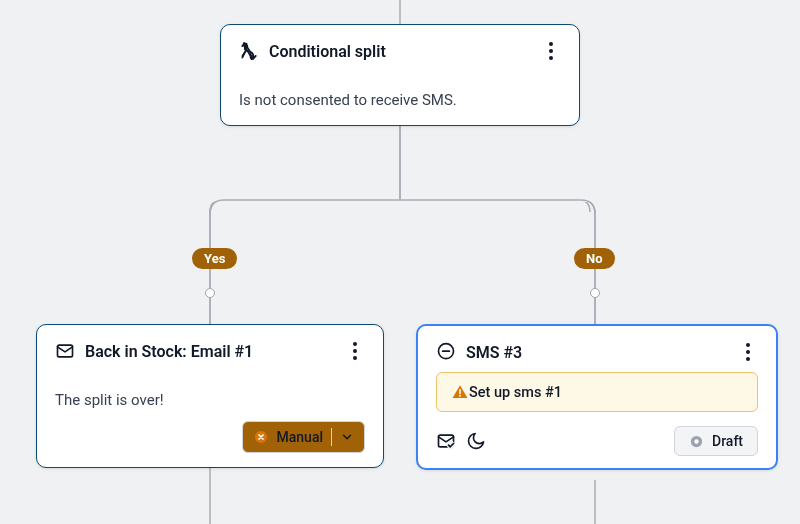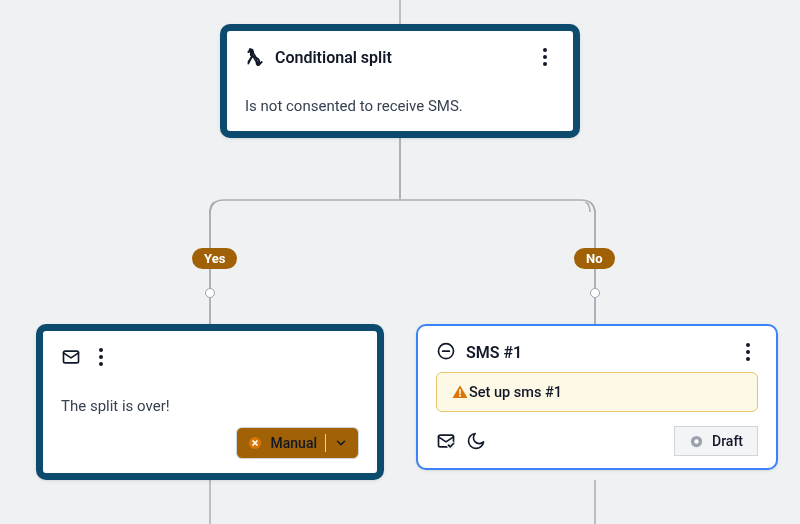--- a/index.html
+++ b/index.html
@@ -15,21 +15,21 @@
       position: absolute;
       top: 0; left: 0;
       width: 800px; height: 524px;
       pointer-events: none;
     }
     .card {
       position: absolute;
       background: #fff;
       border-radius: 10px;
       box-shadow: 0 1px 2px rgba(0,0,0,0.08), 0 1px 6px rgba(0,0,0,0.04);
-      border: 7px solid #0c4a6e;
+      border: 1px solid #0c4a6e;
       padding: 16px 18px;
     }
     .card.selected {
       border: 2px solid #3b82f6;
     }
     .card-header {
       display: flex;
       align-items: center;
       gap: 10px;
       margin-bottom: 10px;
@@ -94,21 +94,21 @@
       background: #a16207;
     }
     .dropdown .divider {
       width: 1px; height: 18px; background: #d1d5db;
     }
     .status-btn {
       display: inline-flex;
       align-items: center;
       gap: 8px;
       border: 1px solid #d1d5db;
-      border-radius: 0;
+      border-radius: 6px;
       padding: 6px 14px;
       font-size: 14px;
       font-weight: 500;
       color: #111827;
       background: #f3f4f6;
     }
     .alert-box {
       background: #fef9e7;
       border: 1px solid #e9c46a;
       border-radius: 6px;
@@ -212,20 +212,21 @@
 <div class="port port-right"></div>
 
 <div class="card email-card">
   <div class="card-header">
     <span class="icon">
       <svg width="20" height="20" viewBox="0 0 24 24" fill="none" stroke="#111827" stroke-width="2" stroke-linecap="round" stroke-linejoin="round">
         <rect x="3" y="5" width="18" height="14" rx="2"></rect>
         <polyline points="3 7 12 13 21 7"></polyline>
       </svg>
     </span>
+    <div class="card-title">Back in Stock: Email #1</div>
     <div class="more-icon">
       <span></span>
         <span></span>
         <span></span>
     </div>
   </div>
   <div class="card-body">The split is over!</div>
   <div class="card-footer-right">
     <div class="dropdown">
       <span class="icon">
@@ -247,21 +248,21 @@
 
 <div class="card sms-card selected">
   <div class="card-header">
     <span class="icon">
       <svg width="20" height="20" viewBox="0 0 24 24" fill="none" stroke="#111827" stroke-width="2" stroke-linecap="round" stroke-linejoin="round">
         <circle cx="12" cy="11" r="9"></circle>
         <line x1="8" y1="11" x2="16" y2="11"></line>
         <path d="M9 19 L9 23 L14 19" fill="#111827" stroke="none" opacity="0"></path>
       </svg>
     </span>
-    <div class="card-title">SMS #1</div>
+    <div class="card-title">SMS #3</div>
     <div class="more-icon">
       <span></span>
         <span></span>
         <span></span>
     </div>
   </div>
   <div class="alert-box">
     <span class="icon">
       <svg width="18" height="18" viewBox="0 0 24 24">
         <path d="M12 3 L22 20 L2 20 Z" fill="#d97706"></path>

